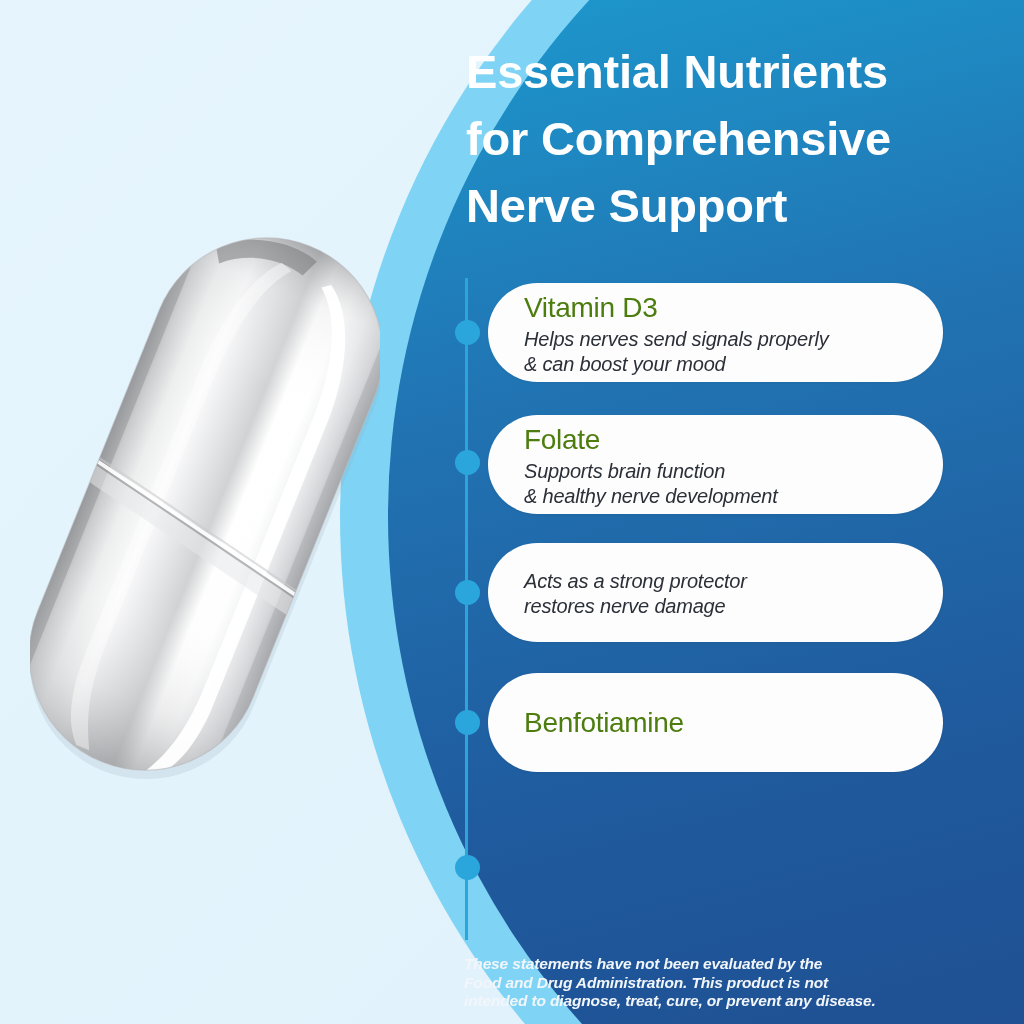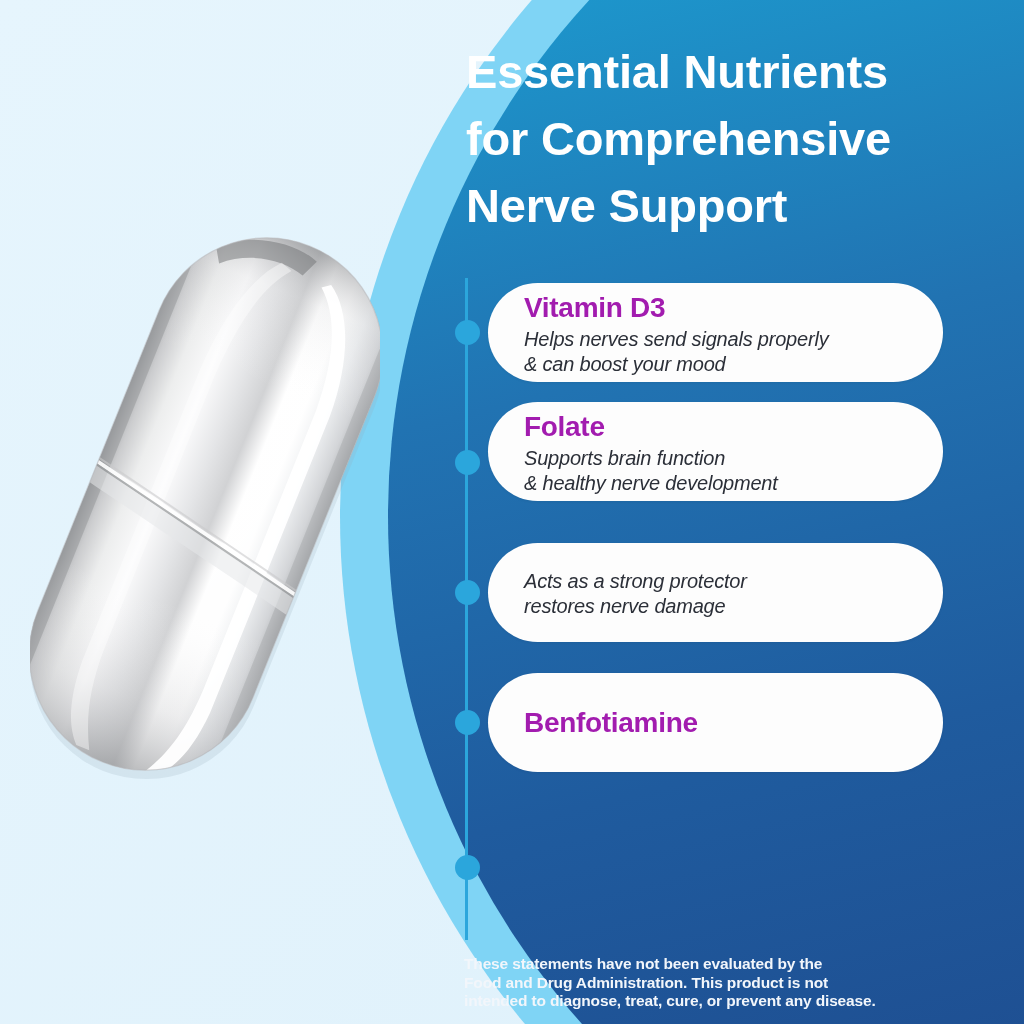--- a/index.html
+++ b/index.html
@@ -63,22 +63,22 @@
     width:455px;
     background:#fdfdfd;
     border-radius:60px;
     box-shadow:0 1px 3px rgba(0,0,0,0.06);
     padding:12px 30px 10px 36px;
     display:flex;
     flex-direction:column;
     justify-content:center;
   }
   .card-title{
-    color:#a21caf;
-    font-weight:bold;
+    color:#4d7c0f;
+    font-weight:normal;
     font-size:28px;
     line-height:33px;
     letter-spacing:-0.3px;
     white-space:pre-line;
     margin-bottom:3px;
   }
   .card-desc{
     color:#2b2f38;
     font-size:20px;
     line-height:24.5px;
@@ -87,20 +87,21 @@
     font-style:italic;
   }
 
   .disclaimer{
     position:absolute;
     left:12px; top:955px;
     width:450px;
     color:#f2f6fb;
     font-size:15.5px;
     line-height:18.5px;
+    font-style:italic;
     font-weight:bold;
     letter-spacing:-0.15px;
     white-space:pre-line;
   }
 </style>
 </head>
 <body>
 
 <div id="stage">
 
@@ -220,21 +221,21 @@
     <div class="dot" style="top:580px"></div>
     <div class="dot" style="top:710px"></div>
     <div class="dot" style="top:855px"></div>
 
     <div class="card" style="top:283px;height:99px">
       <div class="card-title">Vitamin D3</div>
       <div class="card-desc">Helps nerves send signals properly
 &amp; can boost your mood</div>
     </div>
 
-    <div class="card" style="top:402px;height:99px">
+    <div class="card" style="top:415px;height:99px">
       <div class="card-title">Folate</div>
       <div class="card-desc">Supports brain function
 &amp; healthy nerve development</div>
     </div>
 
     <div class="card" style="top:543px;height:99px">
       <div class="card-desc">Acts as a strong protector
 restores nerve damage</div>
     </div>
 

